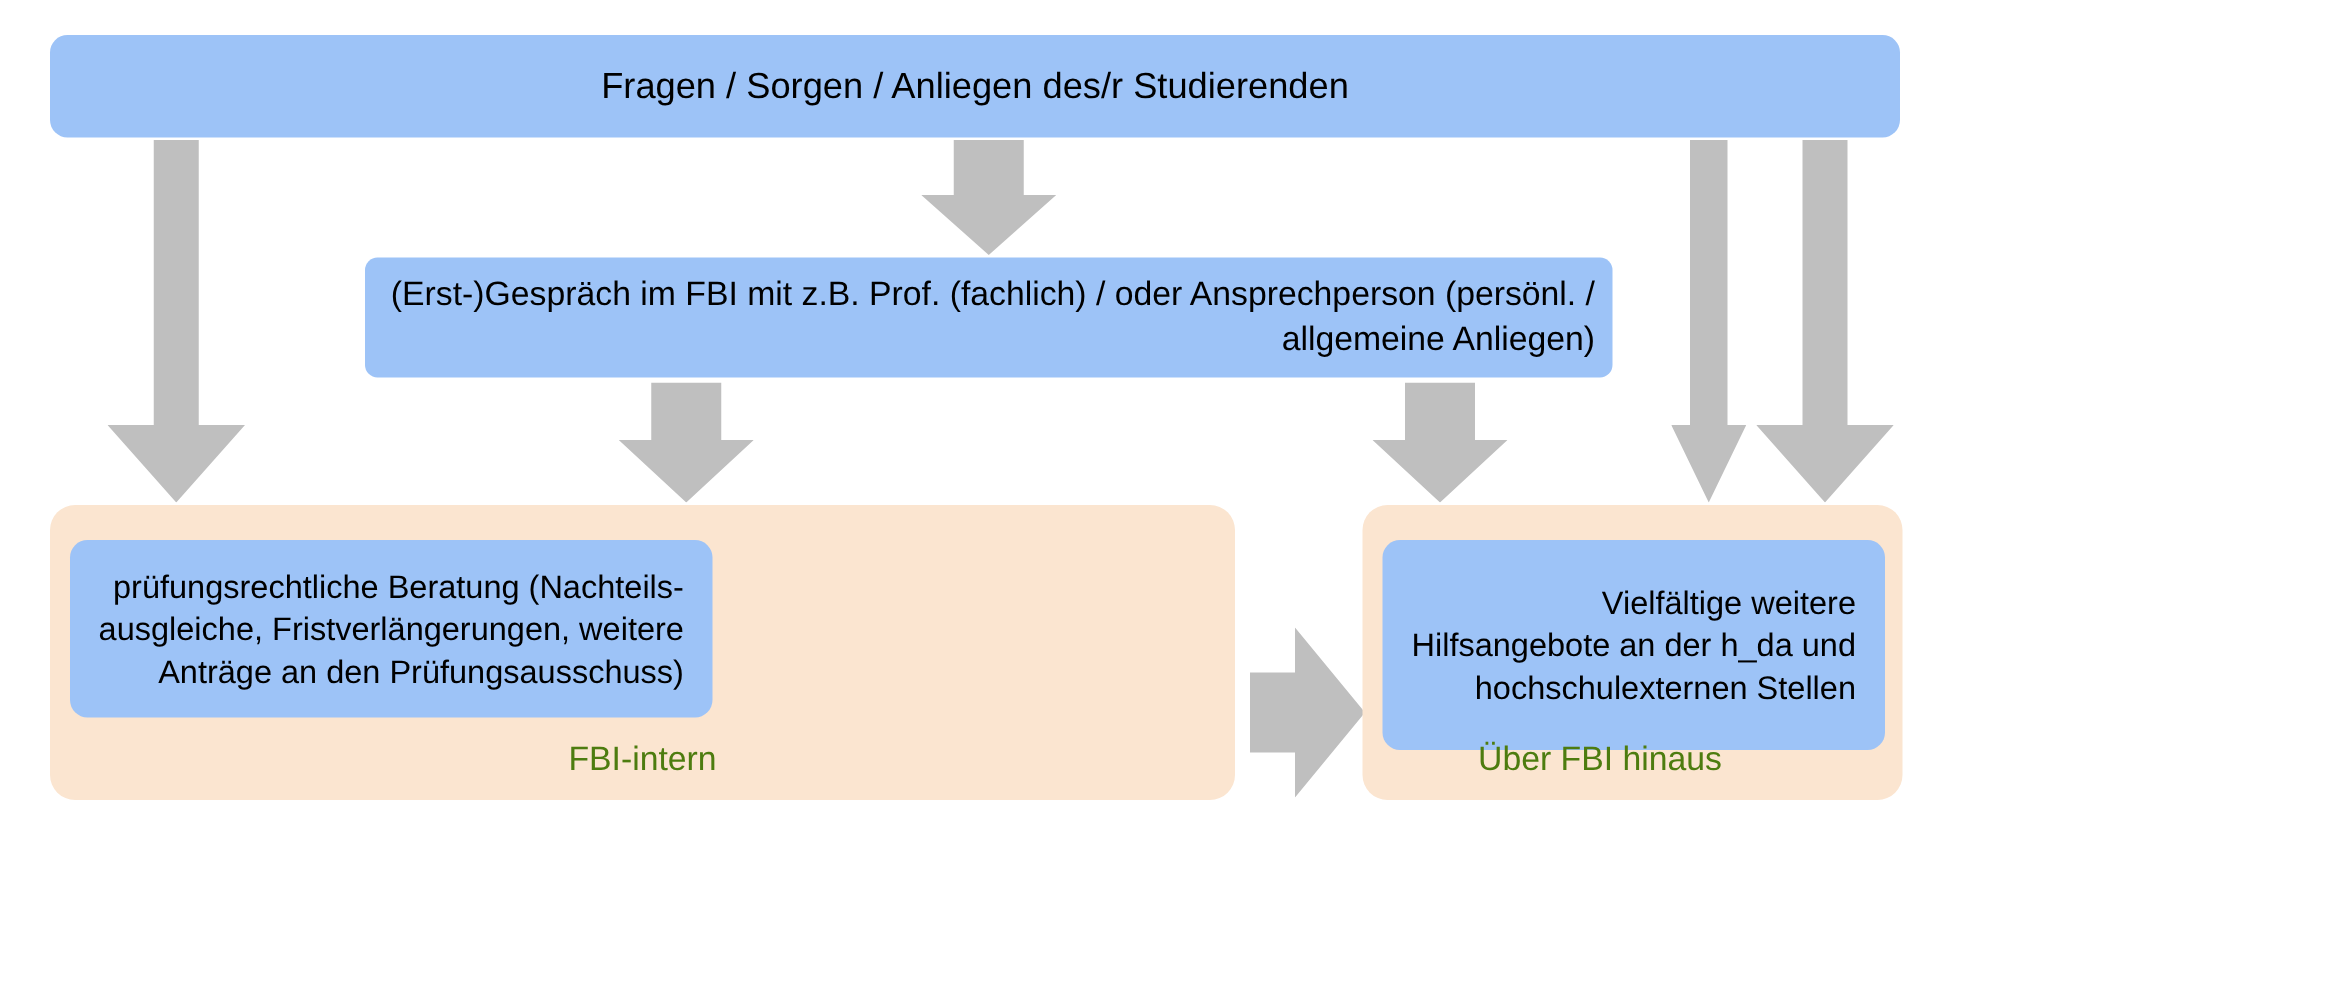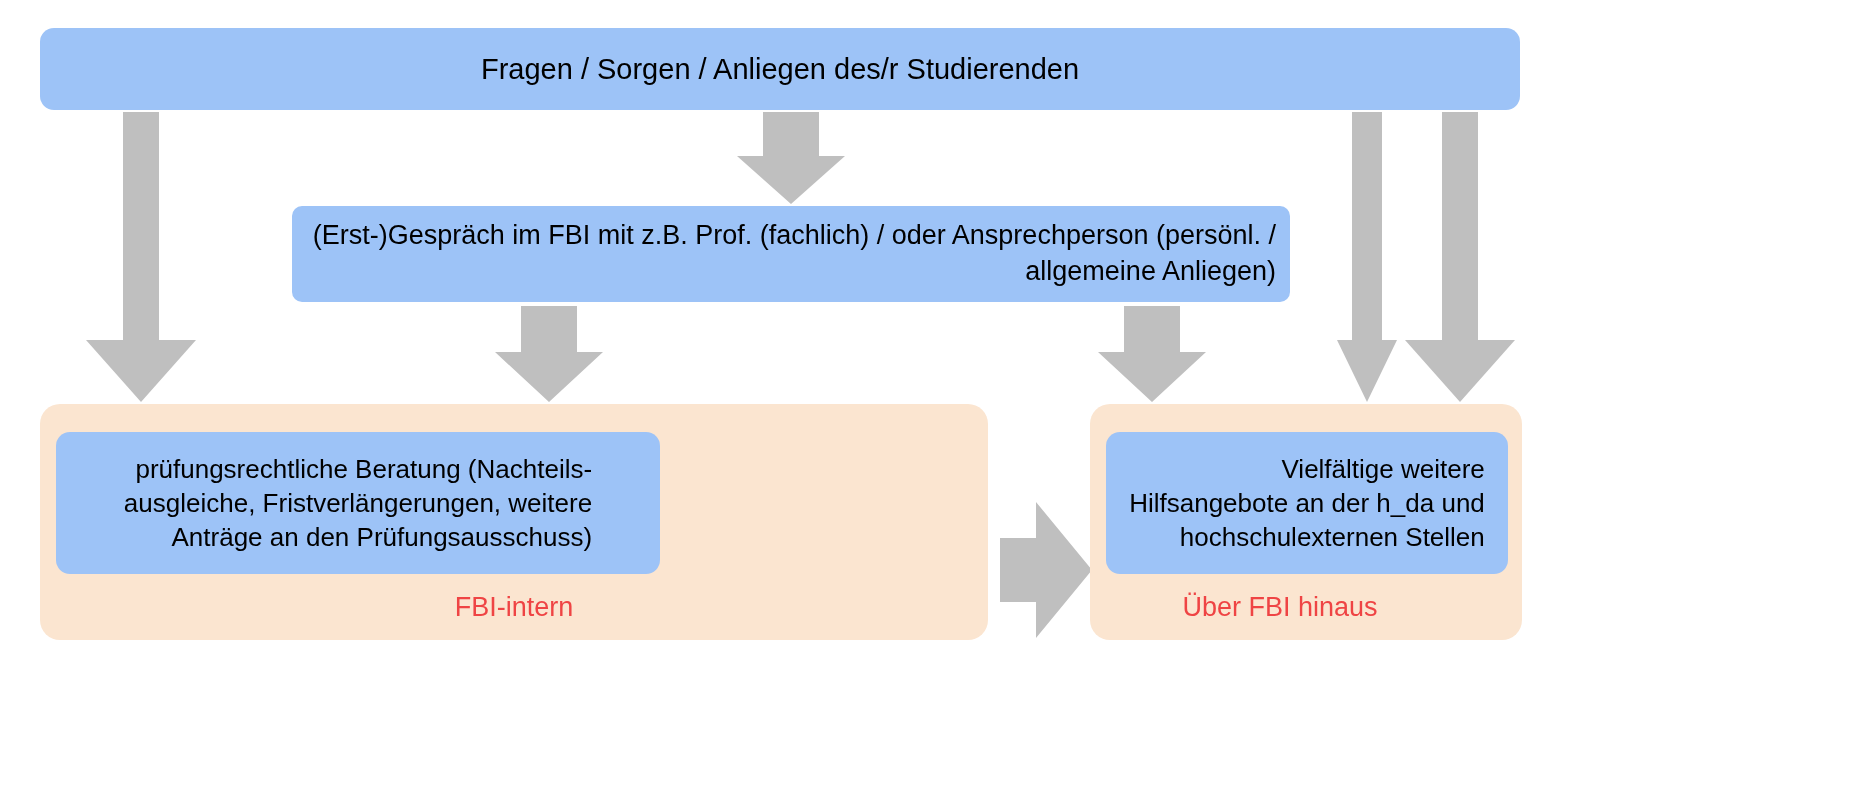--- a/index.html
+++ b/index.html
@@ -34,21 +34,21 @@
     background: #FBE5D0;
     border-radius: 20px;
     box-sizing: border-box;
   }
   .group-label {
     position: absolute;
     left: 0;
     right: 0;
     text-align: center;
     font-size: 27px;
-    color: #ef4444;
+    color: #4d7c0f;
   }
   .arrow-down {
     position: absolute;
   }
   .arrow-right {
     position: absolute;
   }
   .box-text {
     display: block;
     line-height: 1.32;
@@ -78,36 +78,36 @@
   }
   #right-group {
     left: 1090px;
     top: 404px;
     width: 432px;
     height: 236px;
   }
   #opt-exam-box {
     left: 56px;
     top: 432px;
-    width: 604px;
+    width: 514px;
     height: 142px;
     font-size: 26px;
   }
   #opt-help-box {
     left: 592px;
     top: 432px;
     width: 382px;
     height: 142px;
     font-size: 26px;
   }
   #opt-external-box {
     left: 1106px;
     top: 432px;
     width: 402px;
-    height: 142px;
+    height: 168px;
     font-size: 26px;
   }
   #label-internal { top: 592px; left: 40px; width: 948px; }
   #label-external { top: 592px; left: 1064px; width: 432px; }
 </style>
 </head>
 <body>
 
 <div id="canvas">
 

